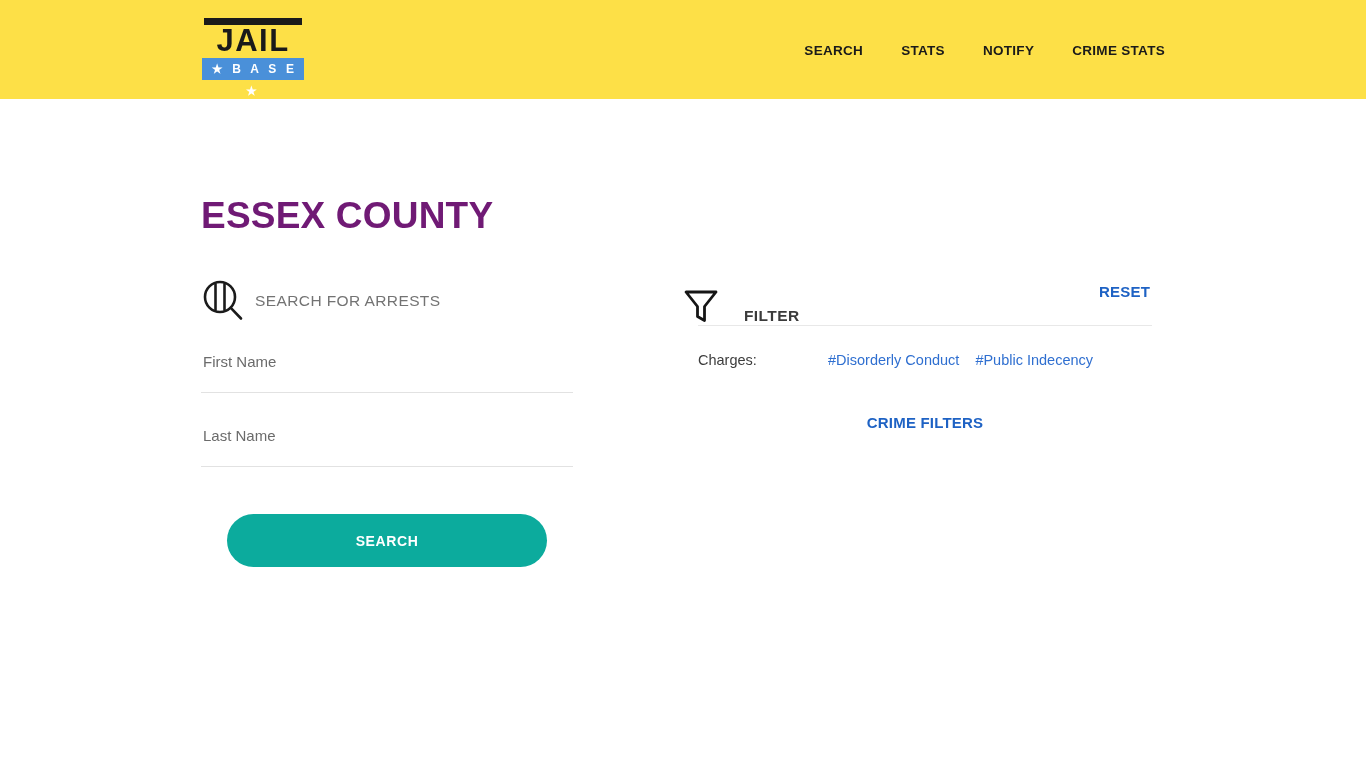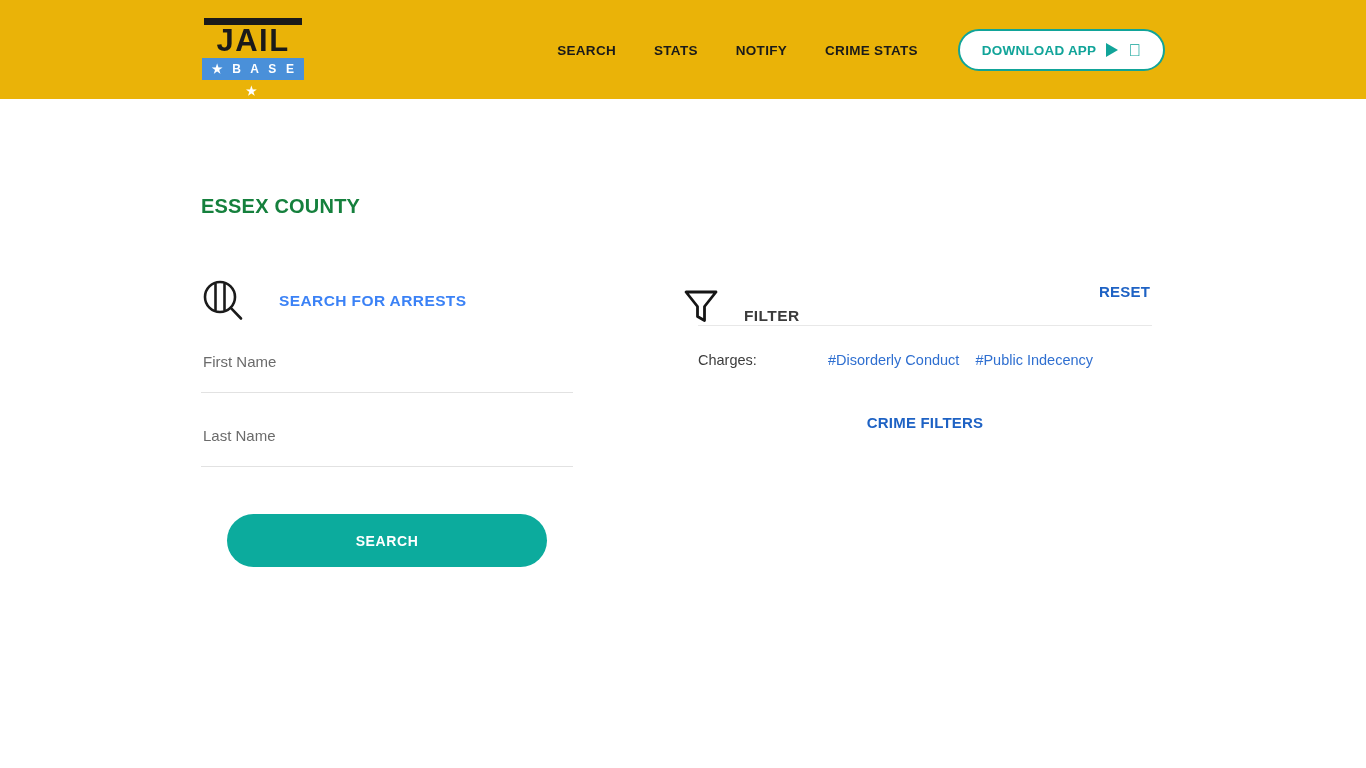--- a/index.html
+++ b/index.html
@@ -11,21 +11,21 @@
     overflow: hidden;
     background: #ffffff;
     font-family: "Liberation Sans", sans-serif;
     -webkit-font-smoothing: antialiased;
   }
 
   
   .site-header {
     width: 1366px;
     height: 99px;
-    background: #eab308;
+    background: #fde047;
     position: relative;
   }
   .header-inner {
     width: 964px;
     margin: 0 auto;
     height: 99px;
     position: relative;
   }
 
   
@@ -132,23 +132,23 @@
   
   .page {
     width: 964px;
     margin: 0 auto;
     position: relative;
   }
   .page-title {
     position: absolute;
     left: 0;
     top: 96px;
-    font-size: 20px;
-    font-weight: bold;
-    color: #15803d;
+    font-size: 37px;
+    font-weight: bold;
+    color: #701a75;
     letter-spacing: 0.2px;
     margin: 0;
   }
 
   
   .search-col {
     position: absolute;
     left: 0;
     top: 178px;
     width: 372px;
@@ -158,25 +158,25 @@
     align-items: center;
     height: 48px;
   }
   .search-glass-icon {
     position: relative;
     width: 44px;
     height: 44px;
     flex: 0 0 44px;
   }
   .search-col .section-title {
-    margin-left: 34px;
+    margin-left: 10px;
     font-size: 15.5px;
-    font-weight: bold;
+    font-weight: normal;
     letter-spacing: 0.4px;
-    color: #3b82f6;
+    color: #737373;
   }
   .field {
     margin-top: 30px;
     width: 372px;
     height: 38px;
     border: none;
     border-bottom: 1px solid #e2e2e2;
     outline: none;
     background: transparent;
     font-family: "Liberation Sans", sans-serif;
@@ -290,25 +290,20 @@
       <span class="logo-jail">JAIL</span>
       <span class="logo-base">★ B A S E ★</span>
     </a>
 
     <nav class="main-nav">
       <a class="nav-link">SEARCH</a>
       <a class="nav-link">STATS</a>
       <a class="nav-link">NOTIFY</a>
       <a class="nav-link">CRIME STATS</a>
 
-      <div class="download-btn">
-        <span class="download-btn-label">DOWNLOAD APP</span>
-        <span class="play-icon"></span>
-        <span class="apple-icon"></span>
-      </div>
     </nav>
 
   </div>
 </header>
 
 <main class="page">
 
   <h1 class="page-title">ESSEX COUNTY</h1>
 
   <section class="search-col">

